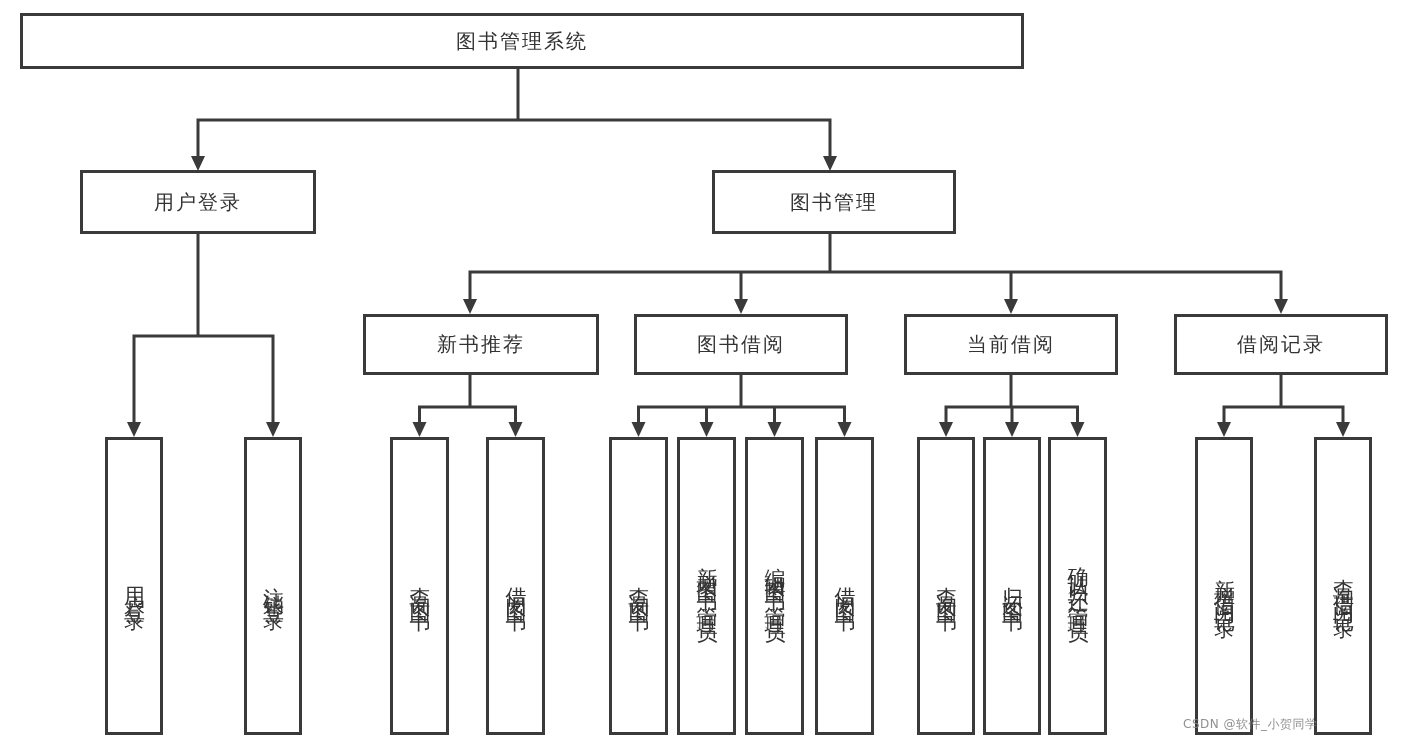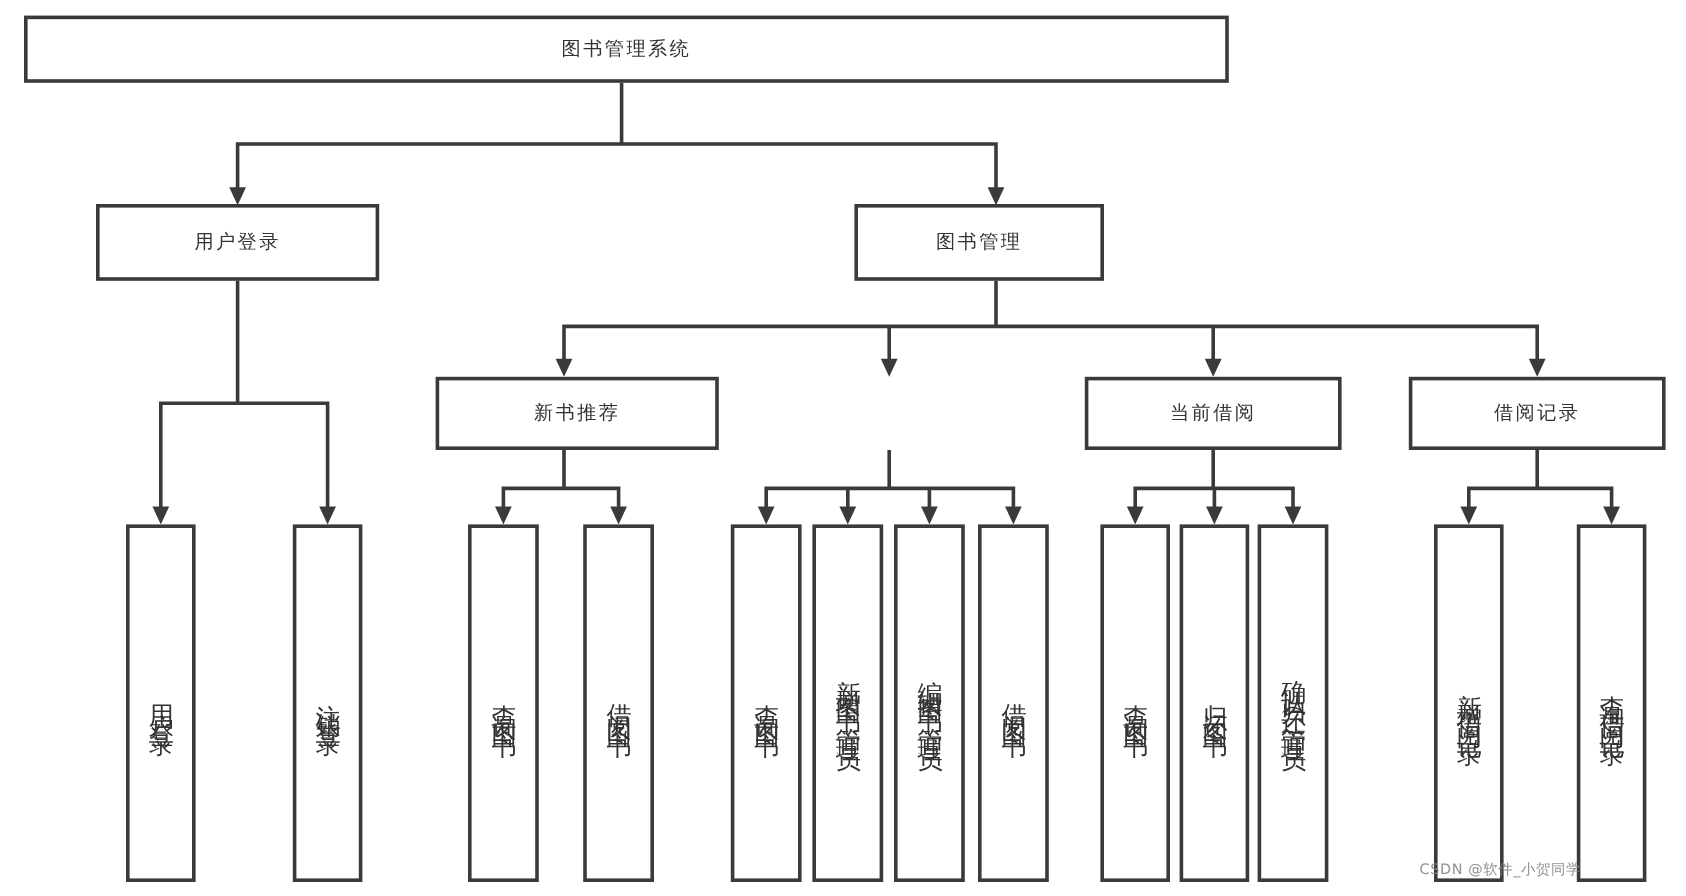--- a/index.html
+++ b/index.html
@@ -7,29 +7,29 @@
     position:relative;width:1405px;height:747px;background:#ffffff;
     font-family:"DejaVu Sans","Liberation Sans",sans-serif;color:#333333;overflow:hidden;
   }
   .connectors{position:absolute;left:0;top:0;}
   .ln{fill:none;stroke:#3a3a3a;stroke-width:3;}
   .ah{fill:#3a3a3a;stroke:none;}
   .node{
     position:absolute;box-sizing:border-box;border:3px solid #3a3a3a;background:#ffffff;
     display:flex;align-items:center;justify-content:center;z-index:2;
   }
-  .node.h .label{font-size:16px;letter-spacing:2px;white-space:nowrap;}
+  .node.h .label{font-size:20px;letter-spacing:2px;white-space:nowrap;}
   .node.v .label{
     writing-mode:vertical-rl;text-orientation:mixed;
     font-size:21px;letter-spacing:8px;line-height:1;
   }
   
   .n-root{left:20px;top:13px;width:1004px;height:56px;}
   .n-user-login{left:80px;top:170px;width:236px;height:64px;}
-  .n-book-mgmt{left:712px;top:170px;width:208px;height:64px;text-align:center;}
+  .n-book-mgmt{left:712px;top:170px;width:244px;height:64px;text-align:center;}
   .n-l3-a{left:363px;top:314px;width:236px;height:61px;}
   .n-l3-b{left:634px;top:314px;width:214px;height:61px;}
   .n-l3-c{left:904px;top:314px;width:214px;height:61px;}
   .n-l3-d{left:1174px;top:314px;width:214px;height:61px;}
   .leaf{top:437px;height:298px;}
   .n-ul1{left:105px;width:58px;}
   .n-ul2{left:244px;width:58px;}
   .n-a1{left:390px;width:59px;}
   .n-a2{left:486px;width:59px;}
   .n-b1{left:609px;width:59px;}
@@ -115,20 +115,23 @@
   <div class="node h n-user-login">
     <span class="label">用户登录</span>
   </div>
   <div class="node h n-book-mgmt">
     <span class="label">图书管理</span>
   </div>
 
   <div class="node h n-l3-a">
     <span class="label">新书推荐</span>
   </div>
+  <div class="node h n-l3-b">
+    <span class="label">图书借阅</span>
+  </div>
   <div class="node h n-l3-c">
     <span class="label">当前借阅</span>
   </div>
   <div class="node h n-l3-d">
     <span class="label">借阅记录</span>
   </div>
 
   <div class="node v leaf n-ul1">
     <span class="label">用户登录</span>
   </div>

